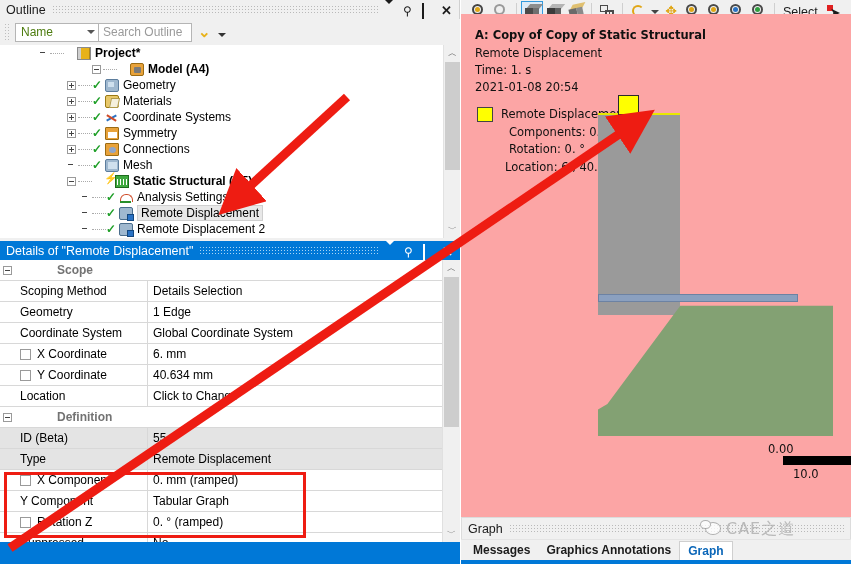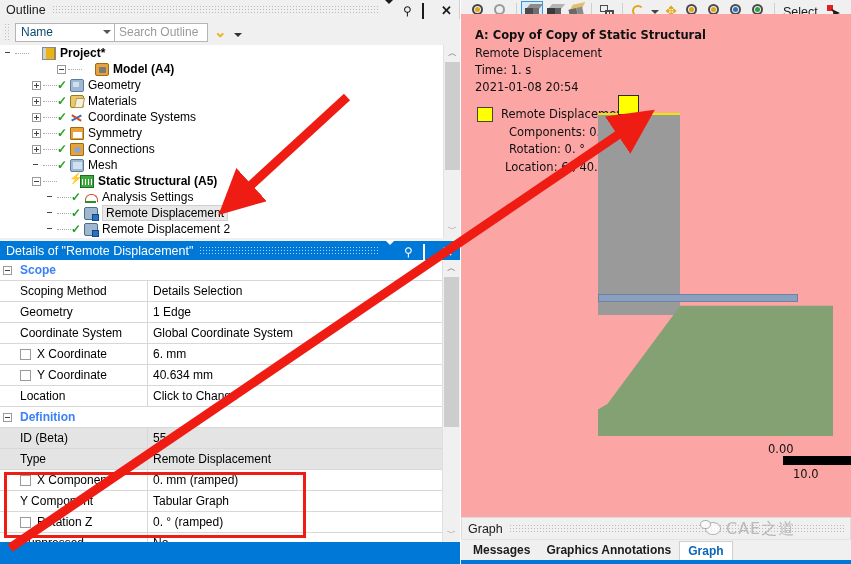--- a/index.html
+++ b/index.html
@@ -59,37 +59,37 @@
   #outline-search-row {
     position: absolute; left: 0; top: 19px; width: 460px; height: 26px;
     background: #f0f0f0; display: flex; align-items: center; padding-left: 4px;
   }
   .gripper {
     width: 7px; height: 18px; margin-right: 4px;
     background-image: radial-gradient(circle, #bdbdbd 0.8px, transparent 0.9px);
     background-size: 3px 3px;
   }
   .combo {
-    width: 100px; height: 19px; background: #fff; border: 1px solid #b5b5b5;
+    width: 84px; height: 19px; background: #fff; border: 1px solid #b5b5b5;
     display: flex; align-items: center; justify-content: space-between;
-    padding: 0 3px 0 5px; font-size: 12px; color: #0c4a6e;
+    padding: 0 3px 0 5px; font-size: 12px; color: #4d7c0f;
   }
   .combo .caretdn { width:0;height:0;border-left:4px solid transparent;border-right:4px solid transparent;border-top:4px solid #555; }
   .searchbox {
     width: 93px; height: 19px; background: #fff; border: 1px solid #b5b5b5; border-left: none;
     display: flex; align-items: center; padding-left: 4px;
     font-size: 12px; color: #9a9a9a;
   }
   .yellow-chev { color: #e8b21a; font-size: 15px; font-weight: bold; margin-left: 6px; line-height: 10px; }
   .sm-caret { width:0;height:0;border-left:4px solid transparent;border-right:4px solid transparent;border-top:4px solid #333; margin-left:7px; margin-top:5px; }
 
   
   #tree {
     position: absolute; left: 0; top: 45px; width: 443px; height: 193px;
-    background: #ffffff; overflow: hidden;
+    background: #ffffff; overflow: hidden; padding-left: 35px;
   }
   .tnode { display: flex; align-items: center; height: 16px; white-space: nowrap; font-size: 12px; color: #000; }
   .tnode .expander {
     width: 9px; height: 9px; border: 1px solid #9a9a9a; background: #fff;
     position: relative; flex: 0 0 auto; margin-right: 2px;
   }
   .tnode .expander::before {
     content:''; position:absolute; left:1px; top:3px; width:5px; height:1px; background:#444;
   }
   .tnode .expander.plus::after {
@@ -141,21 +141,21 @@
   
   #details-hdr { position: absolute; left: 0; top: 241px; width: 460px; height: 19px; }
   #details-body {
     position: absolute; left: 0; top: 260px; width: 443px; height: 282px;
     background: #fff; overflow: hidden; border-right: 1px solid #e0e0e0;
   }
   .drow { display: flex; height: 21px; border-bottom: 1px solid #d8d8d8; align-items: stretch; }
   .dexp { width: 15px; flex: 0 0 auto; display: flex; align-items: center; justify-content: center; background: #fff; }
   .dexp .box { width: 9px; height: 9px; border: 1px solid #9a9a9a; position: relative; background:#fff; }
   .dexp .box::before { content:''; position:absolute; left:1px; top:3px; width:5px; height:1px; background:#444; }
-  .dcat { flex: 1 1 auto; display: flex; align-items: center; font-weight: bold; font-size: 12px; padding-left: 5px; background: #fff; color: #3b82f6; }
+  .dcat { flex: 1 1 auto; display: flex; align-items: center; font-weight: bold; font-size: 12px; padding-left: 5px; background: #fff; color: #737373; margin-left: 37px; }
   .dlabel {
     width: 133px; flex: 0 0 auto; display: flex; align-items: center;
     padding-left: 5px; font-size: 12px; color: #000;
     border-right: 1px solid #d8d8d8; background: #fff;
   }
   .dlabel.shaded { background: #e4e4e4; }
   .dvalue { flex: 1 1 auto; display: flex; align-items: center; padding-left: 5px; font-size: 12px; color: #000; background: #fff; }
   .dvalue.shaded { background: #e4e4e4; }
   .cbox { width: 11px; height: 11px; border: 1px solid #9a9a9a; background: #fff; margin-right: 6px; flex: 0 0 auto; }
 

